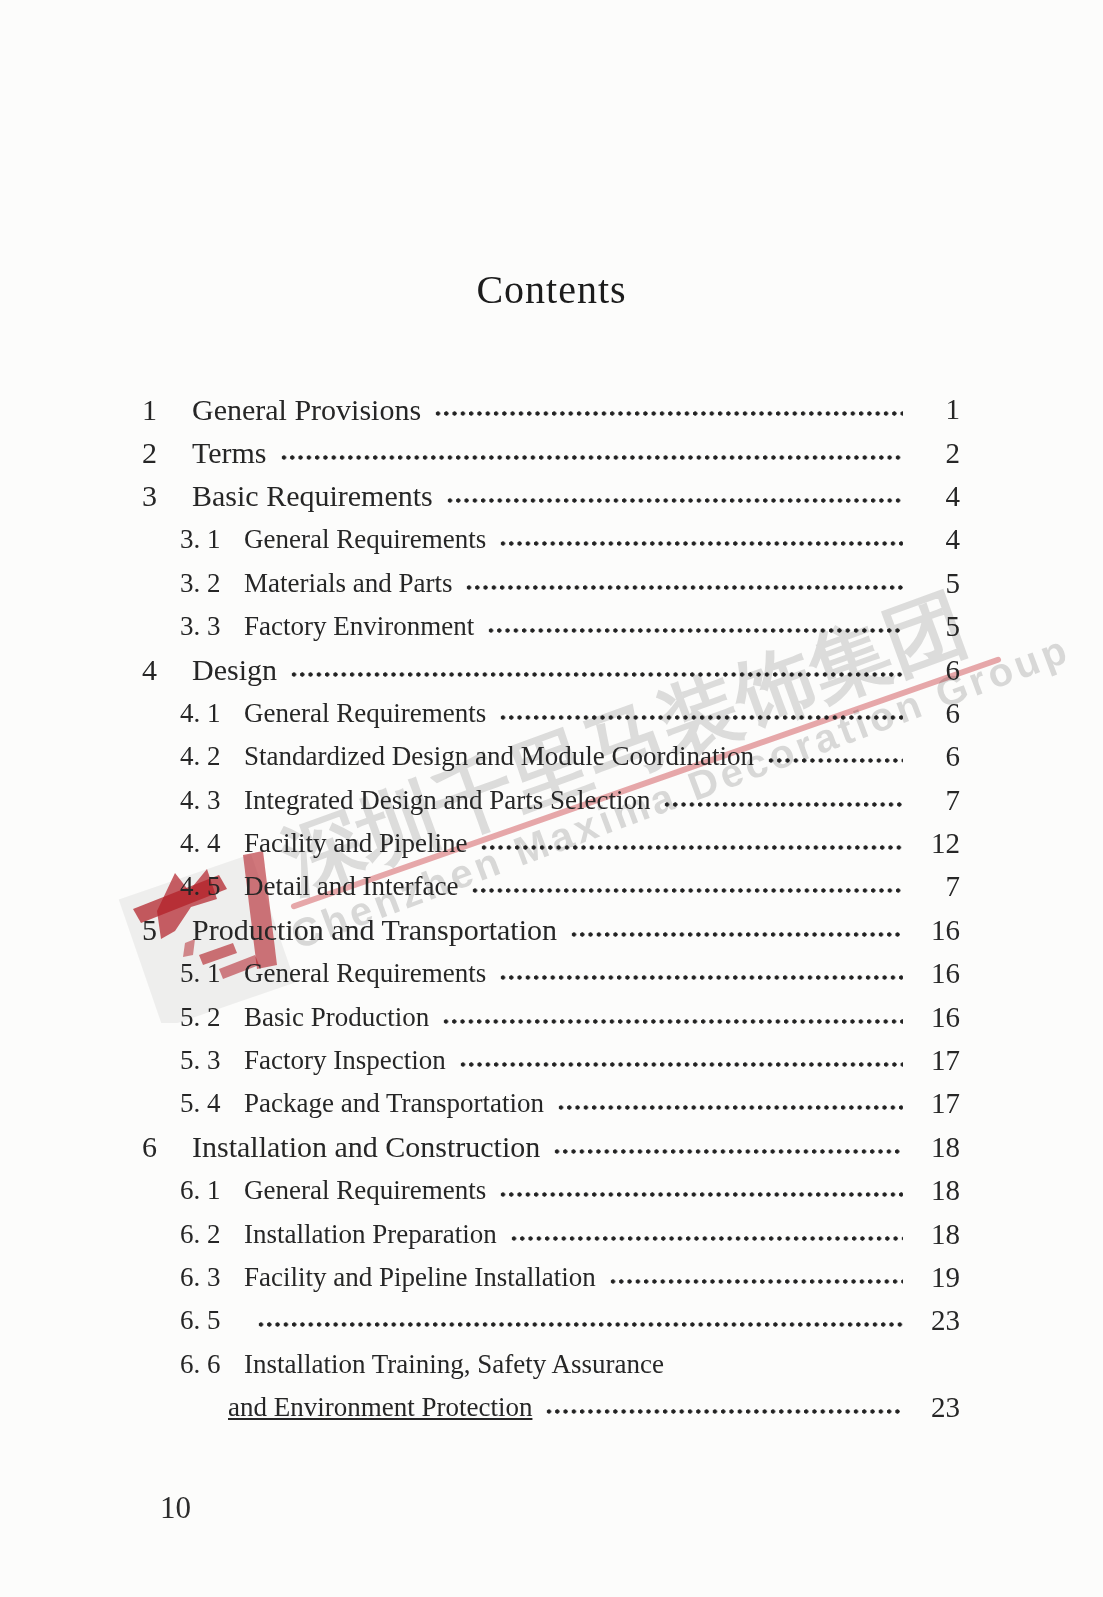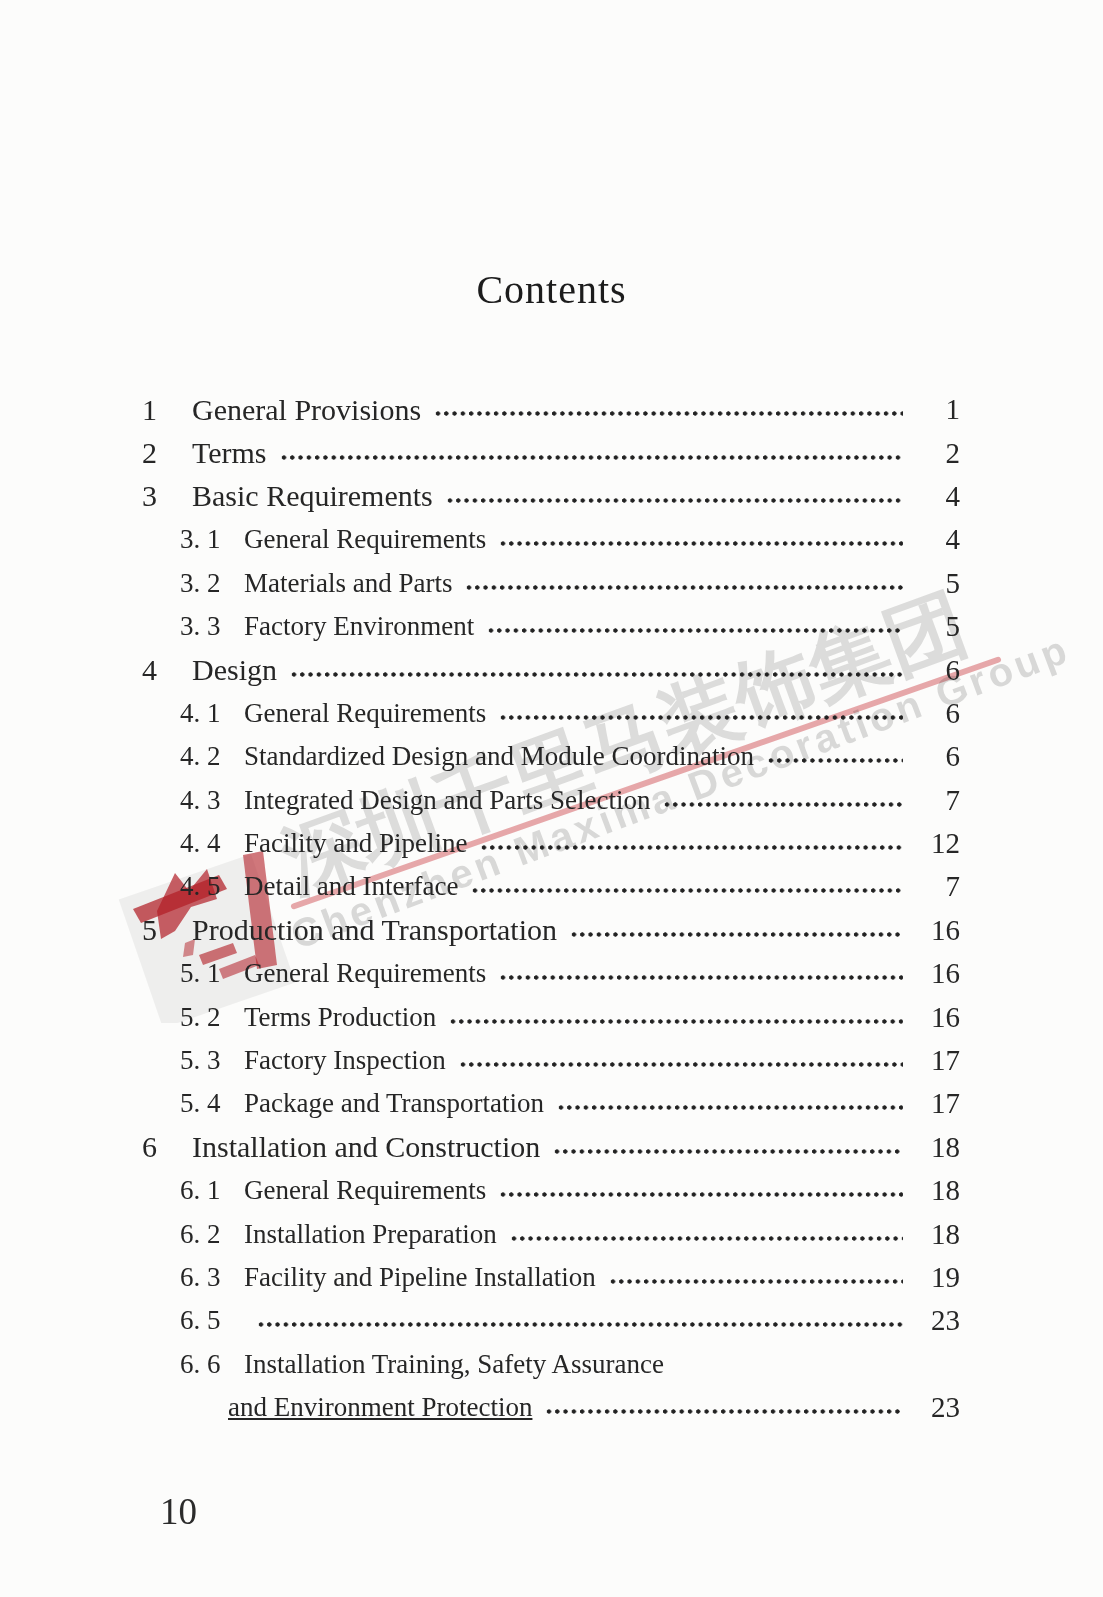--- a/index.html
+++ b/index.html
@@ -57,21 +57,21 @@
     transform:translateY(4px);
     background-image:radial-gradient(circle at 4px 4.5px, #222 1.9px, rgba(0,0,0,0) 2.4px);
     background-size:8.3px 9px;
     background-repeat:repeat-x;
     background-position:left center;
   }
   .page-col{flex:0 0 auto;width:44px;text-align:right;font-size:29px;}
   
   .folio{
     position:absolute;left:160px;top:1490px;
-    font-size:37px;color:#2b2b2b;z-index:2;
+    font-size:31px;color:#2b2b2b;z-index:2;
   }
 </style>
 </head>
 <body>
 
 <div class="sheet">
 
   <div class="wm">
     <svg class="wm-logo" width="200" height="180" viewBox="0 0 200 180" xmlns="http://www.w3.org/2000/svg">
       <rect x="22" y="30" width="140" height="136" fill="rgba(0,0,0,0.055)" transform="rotate(-19 92 98)"></rect>
@@ -202,21 +202,21 @@
         <div class="line">
           <span class="num">5. 1</span>
           <span class="label">General Requirements</span>
           <span class="leader"></span>
           <span class="page-col">16</span>
         </div>
       </div>
       <div class="row lvl2">
         <div class="line">
           <span class="num">5. 2</span>
-          <span class="label">Terms Production</span>
+          <span class="label">Basic Production</span>
           <span class="leader"></span>
           <span class="page-col">16</span>
         </div>
       </div>
       <div class="row lvl2">
         <div class="line">
           <span class="num">5. 3</span>
           <span class="label">Factory Inspection</span>
           <span class="leader"></span>
           <span class="page-col">17</span>

